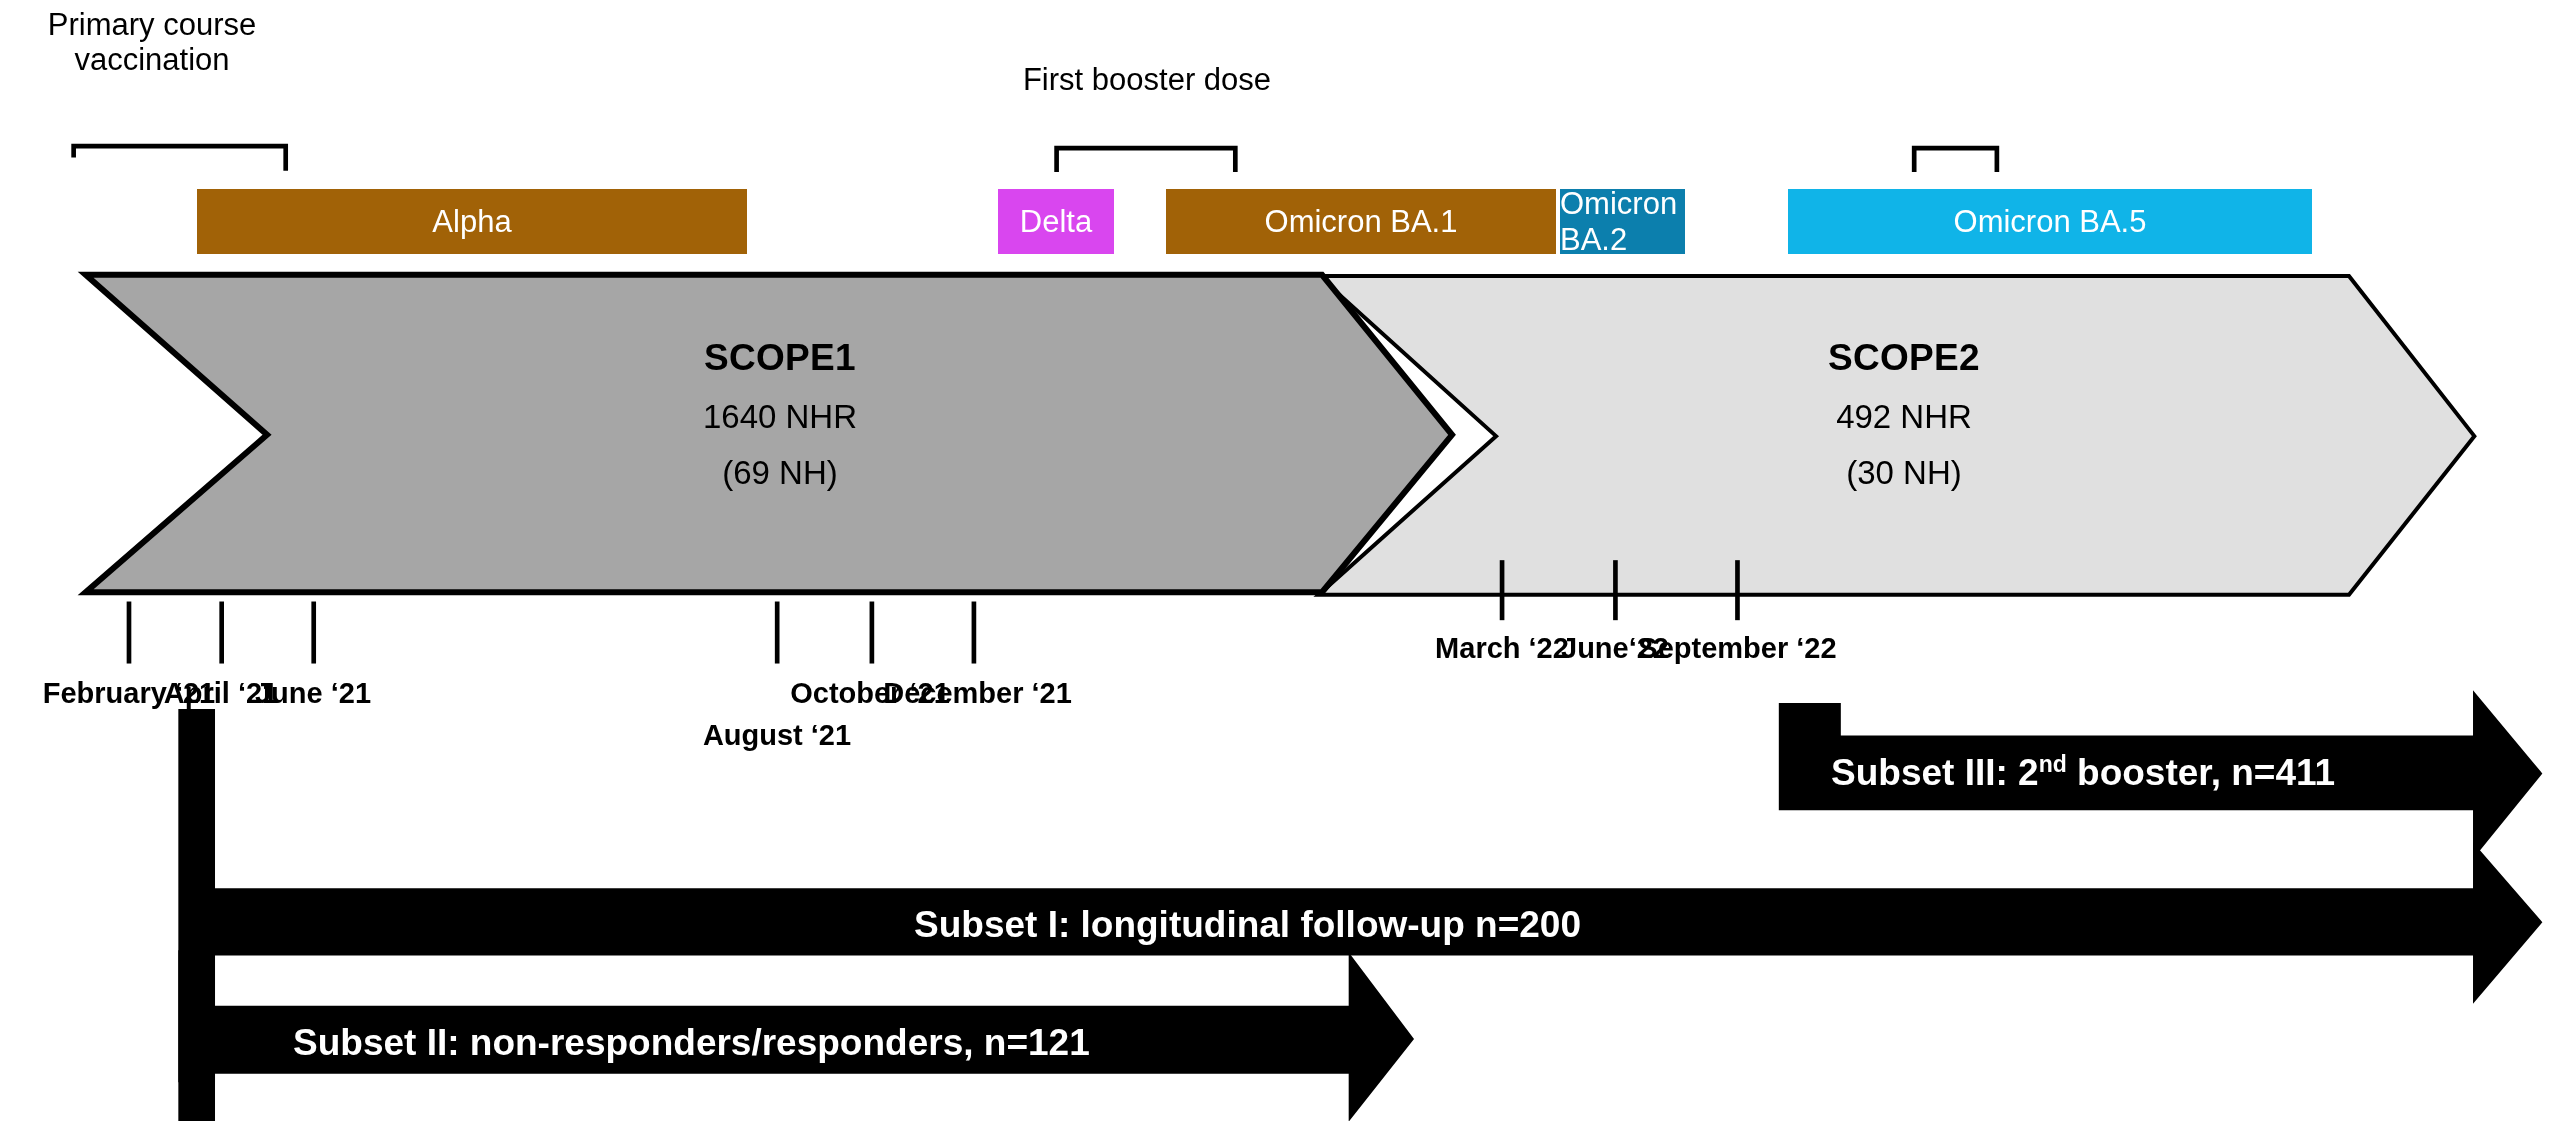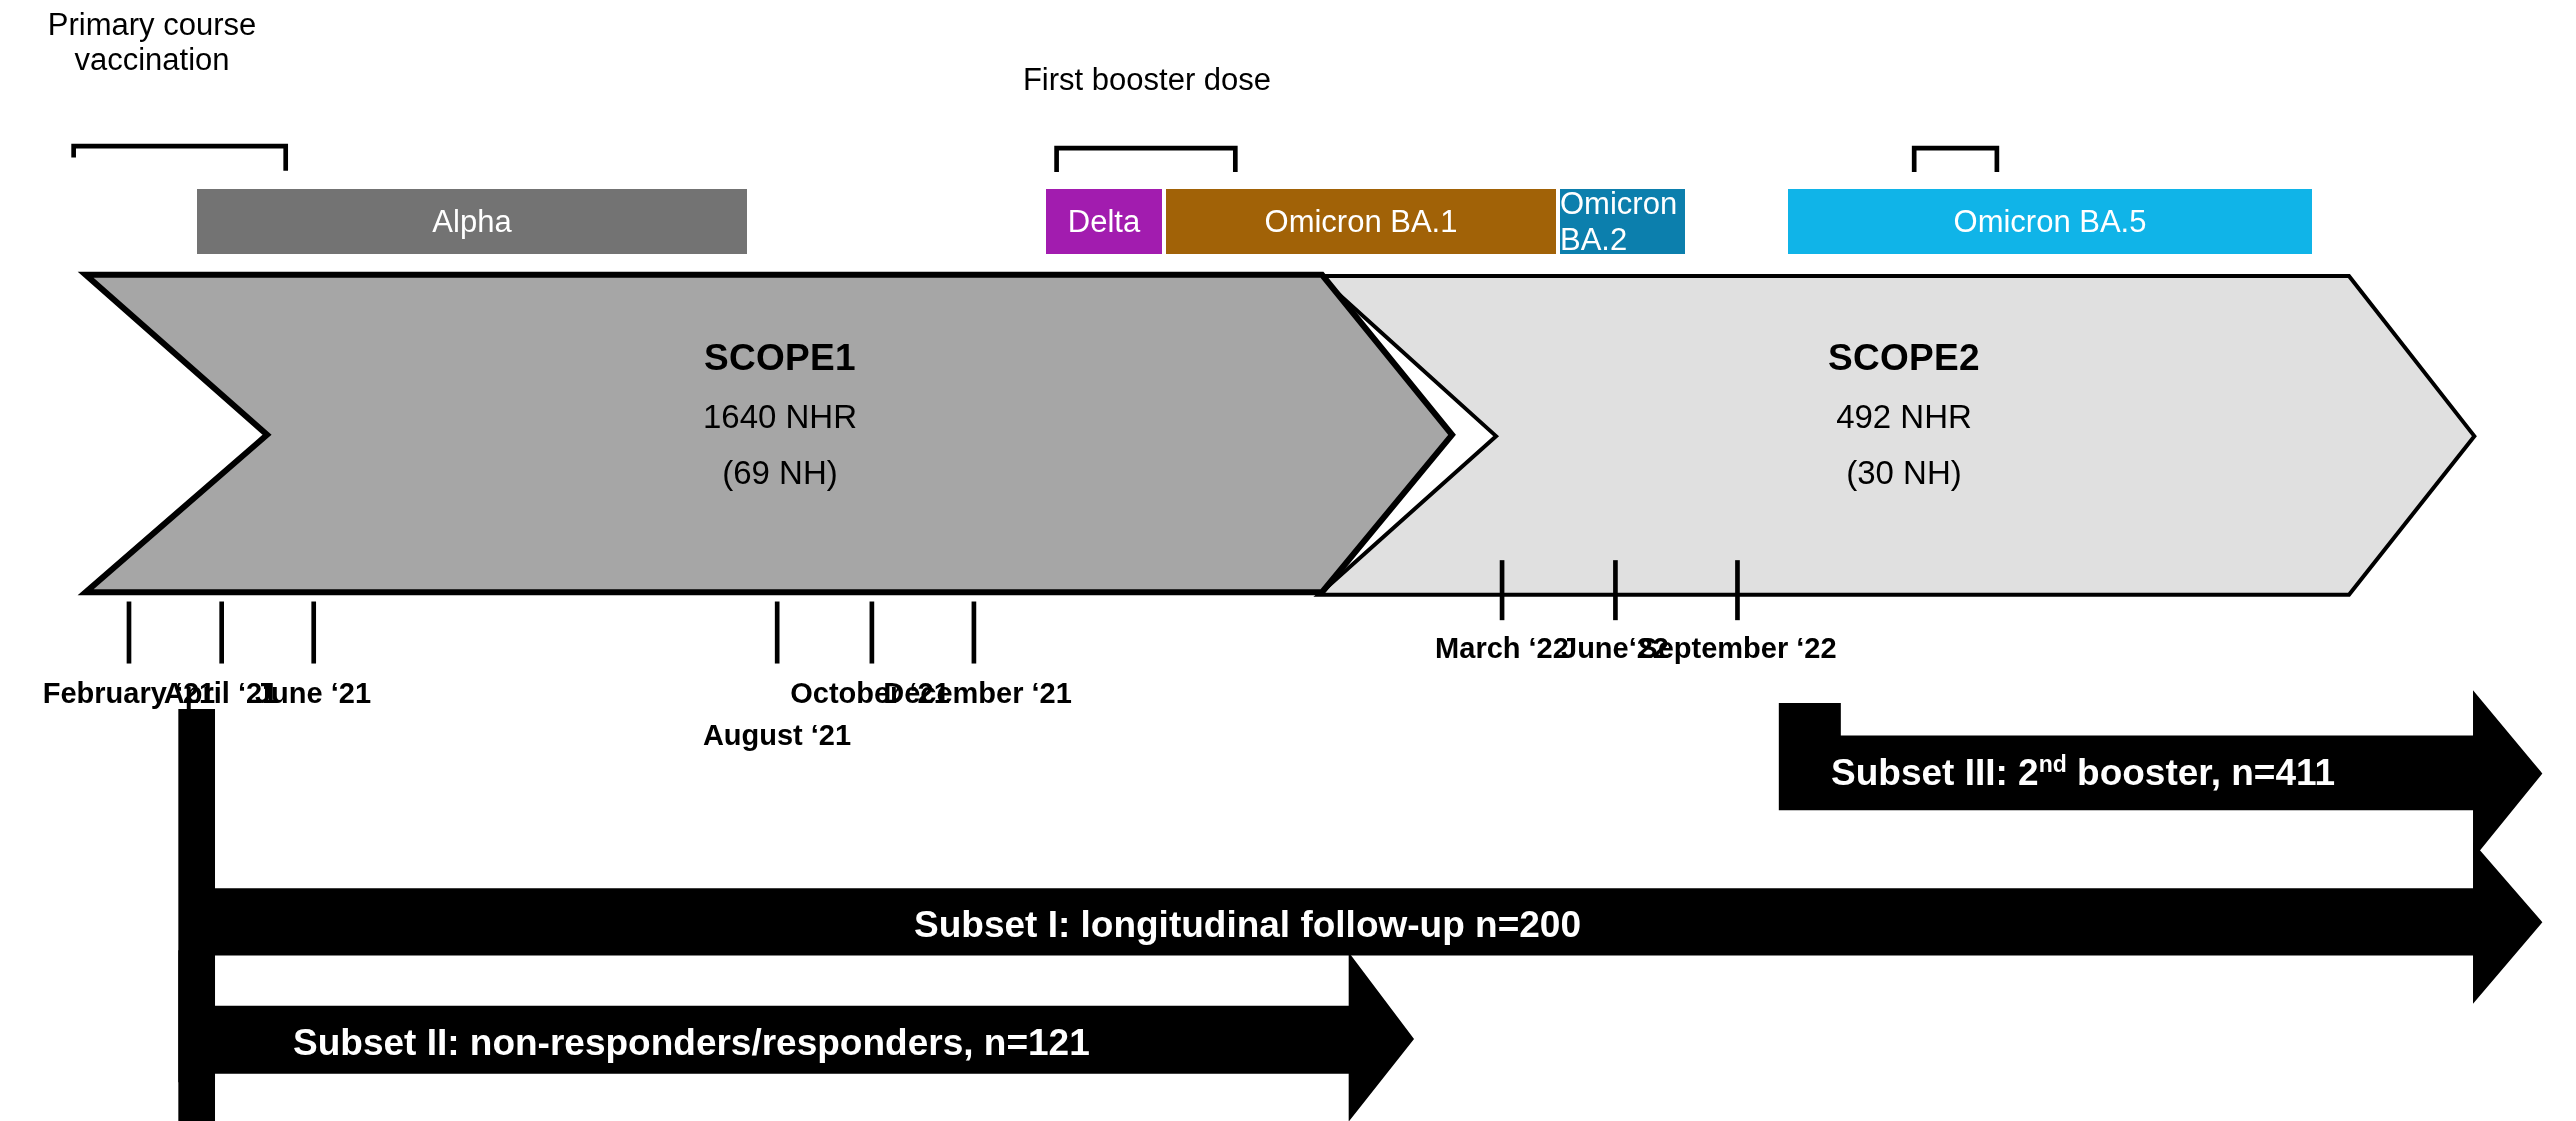--- a/index.html
+++ b/index.html
@@ -38,25 +38,25 @@
 
     <path d="M 2870 258 L 2870 222 L 2994 222 L 2994 258" fill="none" stroke="#000" stroke-width="7"></path>
   </svg>
 
   <div class="anno-label" style="left:12px;top:8px;width:280px;">Primary course
 vaccination</div>
 
   <div class="anno-label" style="left:987px;top:63px;width:320px;">First booster dose</div>
 
 
-  <div class="variant-bar" style="left:197px;top:189px;width:550px;height:65px;background:#737373;">
+  <div class="variant-bar" style="left:197px;top:189px;width:550px;height:65px;background:#a16207;">
     <span>Alpha</span>
   </div>
 
-  <div class="variant-bar" style="left:1046px;top:189px;width:116px;height:65px;background:#a21caf;">
+  <div class="variant-bar" style="left:998px;top:189px;width:116px;height:65px;background:#d946ef;">
     <span>Delta</span>
   </div>
 
   <div class="variant-bar" style="left:1166px;top:189px;width:390px;height:65px;background:#a16207;">
     <span>Omicron BA.1</span>
   </div>
 
   <div class="variant-bar" style="left:1560px;top:189px;width:125px;height:65px;background:#0c7fad;">
     <span>Omicron BA.2</span>
   </div>

